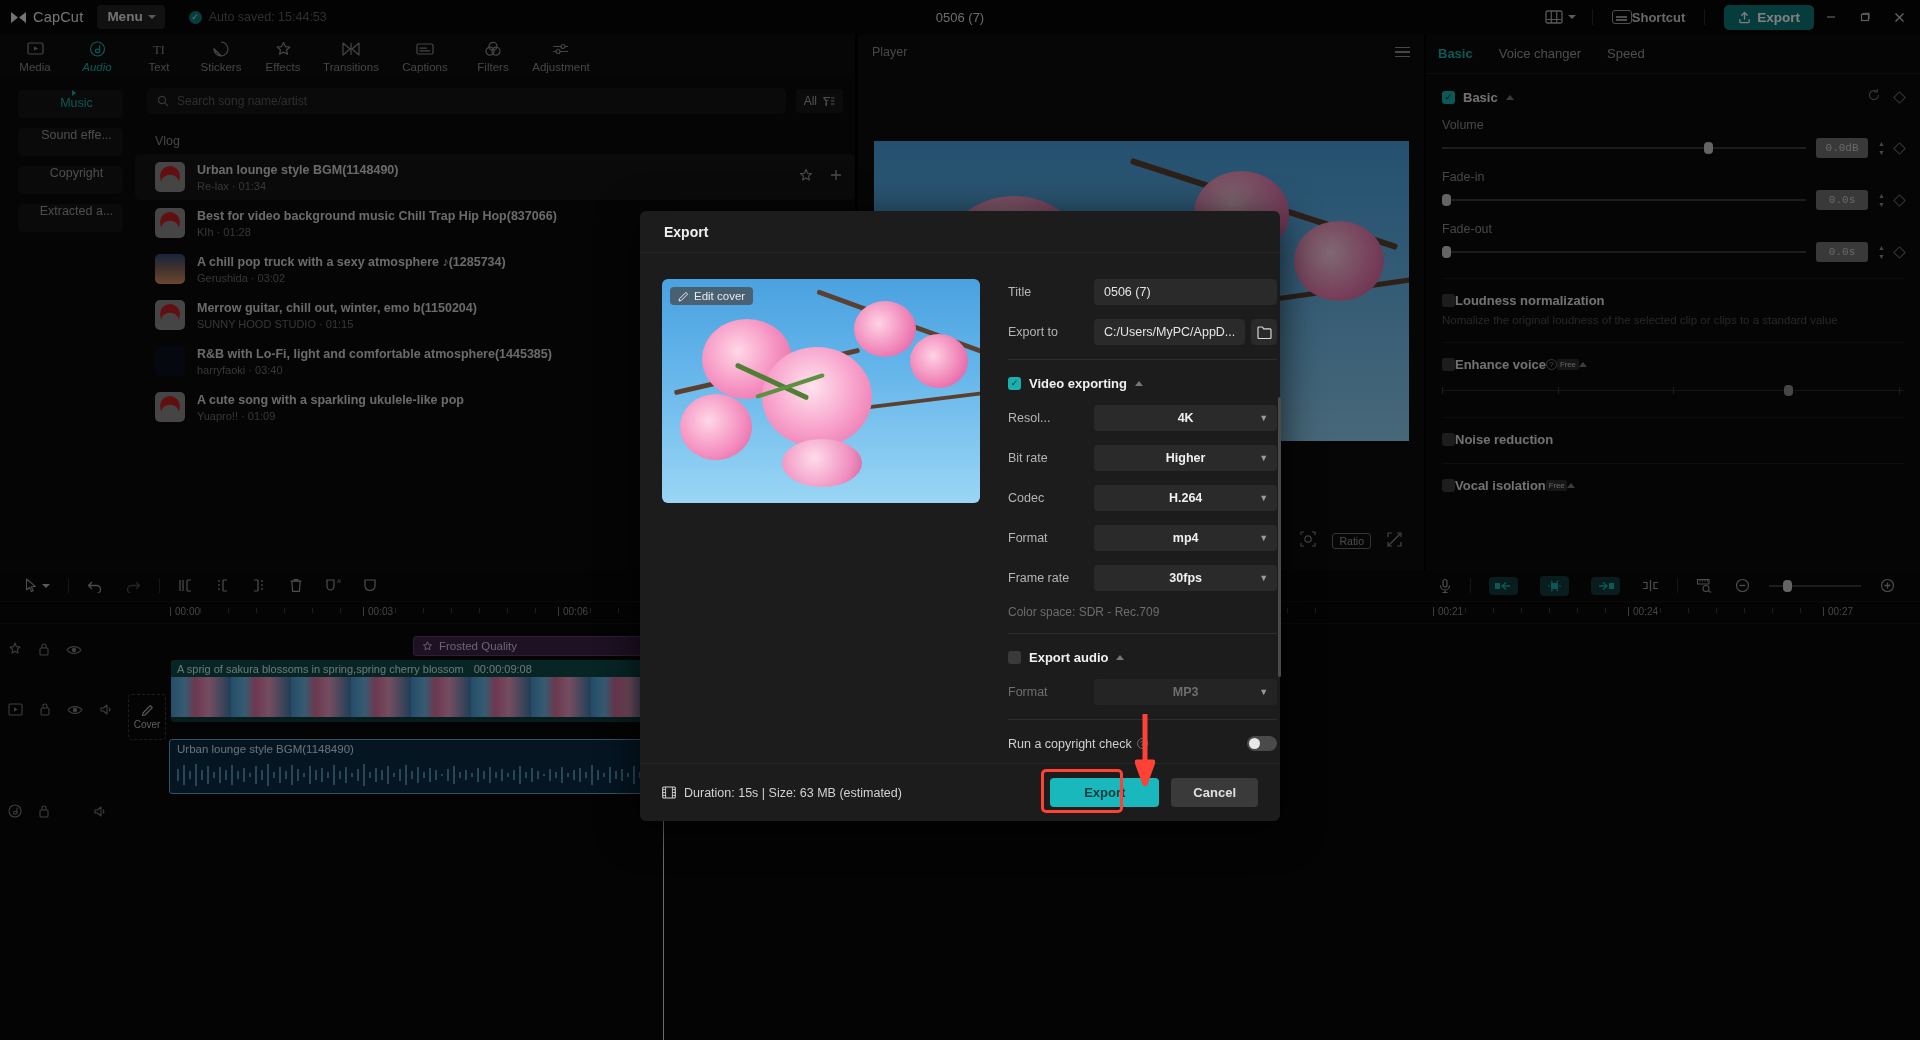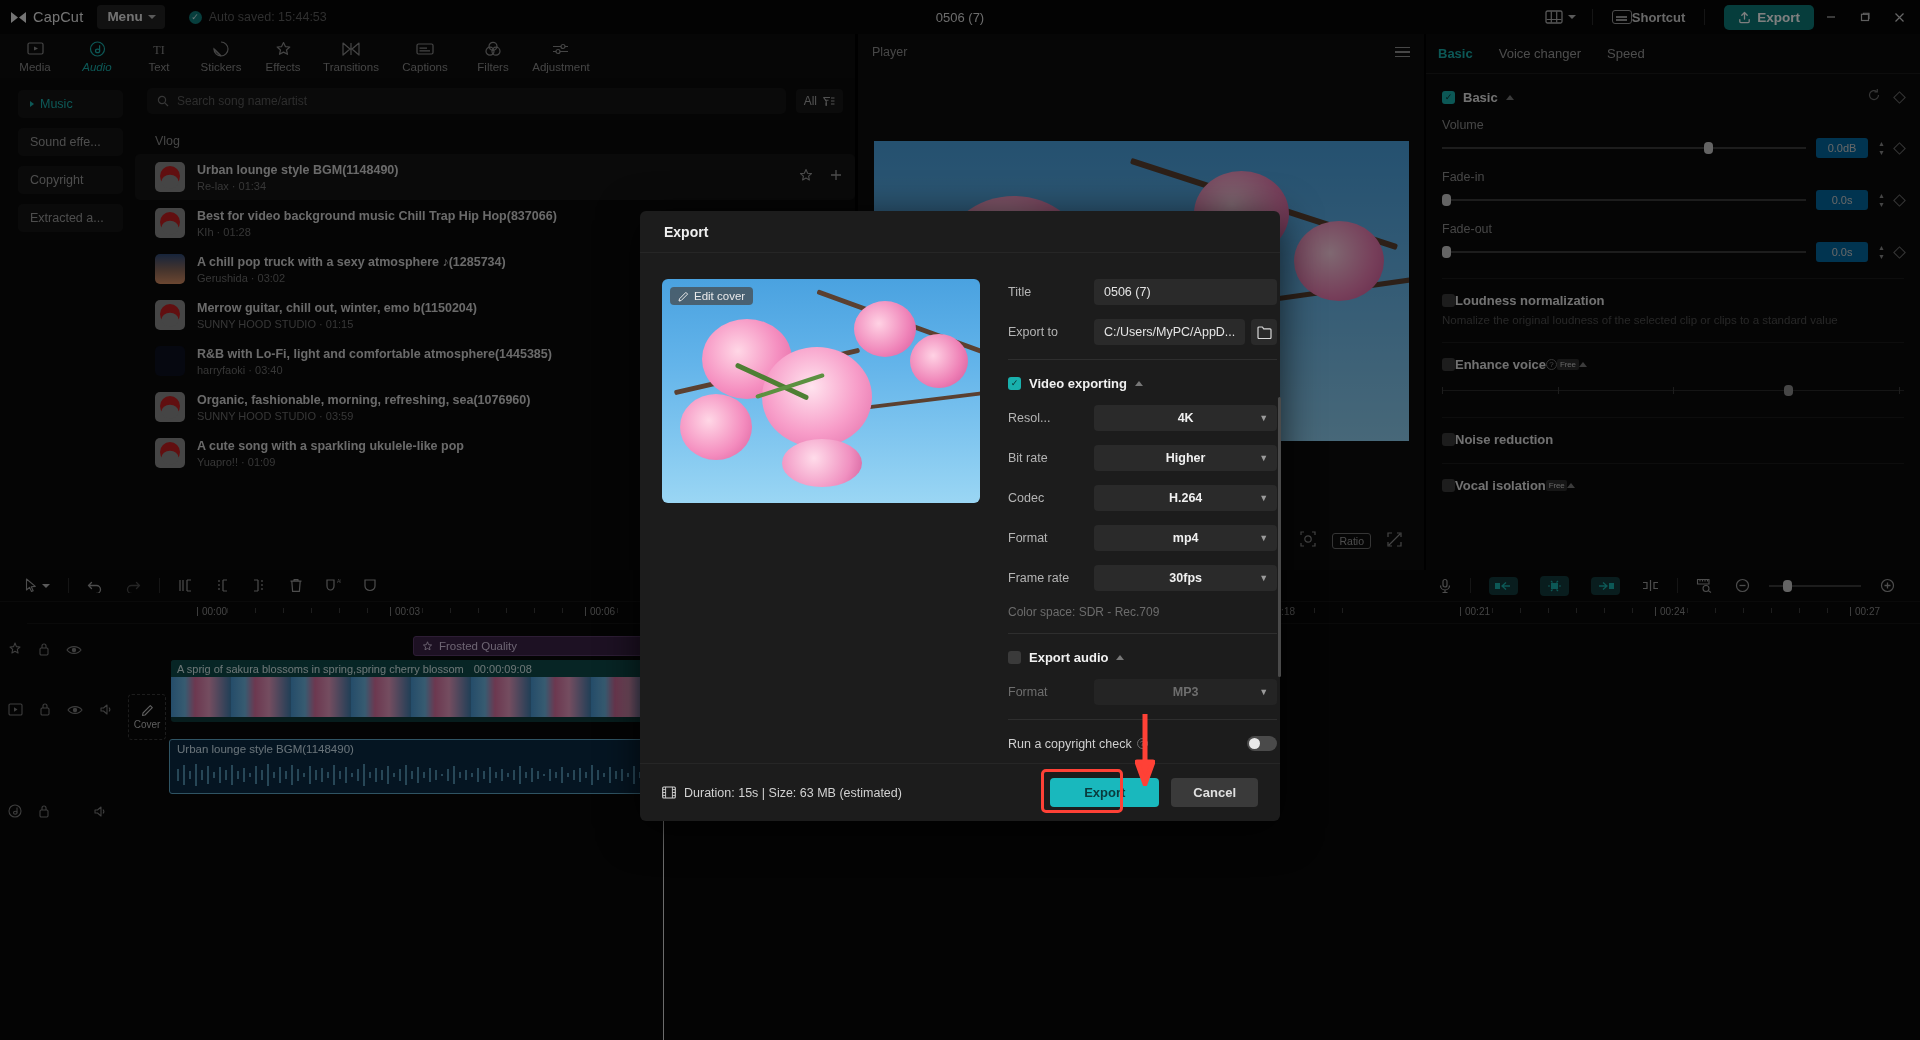--- a/index.html
+++ b/index.html
@@ -61,21 +61,21 @@
   .ttab { width: 62px; display:flex;flex-direction:column;align-items:center;gap:3px; color:#8a8a8a; font-size:11.5px; }
   .ttab.wide { width: 74px; }
   .ttab.active { color: #19b0ad; font-style: italic; }
   .ttab .ic { height: 18px; display:flex;align-items:center;justify-content:center; }
 
   
   .subnav { position: absolute; top: 78px; left: 0; width: 135px; bottom: 470px; background: #0b0b0b; padding-top: 12px; }
   .subnav-item {
     margin: 0 12px 10px 18px; height: 28px; border-radius: 5px;
     background: #151515; display:flex;align-items:center; padding-left: 12px;
-    font-size: 12.5px; color: #9b9b9b;
+    font-size: 12.5px; color: #9b9b9b; flex-direction: column;
   }
   .subnav-item.active { color: #19b0ad; background: #151515; }
   .subnav-item .tri { width:0;height:0;border-top:3.5px solid transparent;border-bottom:3.5px solid transparent;border-left:4.5px solid #19b0ad;margin-right:6px; }
 
   
   .musicpane { position: absolute; top: 78px; left: 135px; width: 720px; bottom: 470px; background: #0a0a0a; }
   .searchrow { display: flex; align-items: center; padding: 10px 12px 6px 12px; gap: 10px; }
   .searchbox {
     flex: 1; height: 26px; background: #141414; border-radius: 5px;
     display: flex; align-items: center; gap: 8px; padding: 0 10px;
@@ -127,42 +127,42 @@
   .rp-head { display:flex;align-items:center;gap:8px; }
   .chk-on { width:13px;height:13px;border-radius:3px;background:#19b0ad;display:flex;align-items:center;justify-content:center;color:#08302f;font-size:9px;line-height:1; }
   .chk-off { width:13px;height:13px;border-radius:3px;background:#3a3a3a; }
   .rp-title { font-size: 13px; color: #e2e2e2; font-weight: 700; }
   .tri-up { width:0;height:0;border-left:4px solid transparent;border-right:4px solid transparent;border-bottom:5px solid #777; }
   .rp-head-acts { margin-left:auto; display:flex;align-items:center;gap:14px;color:#6d6d6d; }
   .slider-label { font-size: 12.5px; color: #8d8d8d; margin: 12px 0 6px 0; }
   .slider-row { display:flex;align-items:center;gap:10px; }
   .track { flex:1; height:2px; background:#3a3a3a; position:relative; }
   .knob { position:absolute; top:-5px; width:9px;height:12px;border-radius:4px;background:#c9c9c9; }
-  .numbox { width: 52px; height: 20px; background:#0369a1;border-radius:3px;display:flex;align-items:center;justify-content:center;font-size:11px;color:#cfcfcf; }
+  .numbox { width: 52px; height: 20px; background:#737373;border-radius:3px;display:flex;align-items:center;justify-content:center;font-size:11px;color:#cfcfcf;font-family:Liberation Mono, monospace; }
   .spin { display:flex;flex-direction:column;gap:2px;color:#8a8a8a;font-size:7px;line-height:1; }
   .diamond { width:9px;height:9px;border:1.3px solid #6d6d6d;transform:rotate(45deg); }
   .rp-div { height:1px;background:#1a1a1a;margin: 16px 16px 0 16px; }
   .rp-row { padding: 14px 16px 0 16px; display:flex; align-items:center; }
   .rp-desc { padding: 6px 16px 0 16px; font-size: 11.5px; color: #4f4f4f; }
   .freebadge { background:#2c2c2c;border-radius:2px;font-size:8px;padding:1px 3px;color:#c9c9c9;letter-spacing:-.2px; }
   .qmark { width:11px;height:11px;border:1px solid #6d6d6d;border-radius:50%;font-size:8px;display:flex;align-items:center;justify-content:center;color:#8d8d8d; }
   .tickrow { display:flex;align-items:center;gap:0;margin: 18px 16px 0 16px; }
   .tickbar { flex:1;height:1px;background:#2b2b2b;position:relative; }
   .tickbar span { position:absolute;top:-3px;width:1px;height:7px;background:#3a3a3a; }
 
   
   .timeline { position: absolute; left:0; right:0; bottom:0; height: 470px; background: #080808; }
   .tl-toolbar { height: 32px; display:flex;align-items:center; padding: 0 14px; gap: 0; border-bottom:1px solid #141414; }
   .tl-ic { padding: 0 11px; color: #9a9a9a; display:flex;align-items:center;gap:4px; }
   .tl-sep { width:1px;height:15px;background:#2a2a2a;margin:0 7px; }
   .tl-right { margin-left:auto; display:flex;align-items:center; }
   .tl-icon-act { background:#123b3c;border-radius:4px;padding:3px 6px;color:#19b0ad;display:flex;align-items:center; }
   .zoom-track { width: 92px; height:2px;background:#3a3a3a;position:relative;margin:0 8px; }
   .zoom-knob { position:absolute;left:14px;top:-5px;width:9px;height:12px;border-radius:4px;background:#c9c9c9; }
-  .ruler { position:absolute; top: 32px; left: 0; right:0; height: 22px; border-bottom: 1px solid #151515; margin-left: 27px; }
+  .ruler { position:absolute; top: 32px; left: 0; right:0; height: 22px; border-bottom: 1px solid #151515; }
   .tick { position:absolute; top:6px; width:1px; height:5px; background:#3d3d3d; }
   .tickmaj { position:absolute; top: 4px; font-size: 10px; color: #8a8a8a; }
   .tickmaj:before { content:''; position:absolute; left:-5px; top:1px; width:1px;height:9px;background:#7a7a7a; }
   .tracks { position:absolute; top: 54px; left:0; right:0; bottom:0; }
   .tctl { position:absolute; left: 8px; width: 100px; display:flex;align-items:center;gap:16px;color:#7c7c7c; }
   .cover-btn { position:absolute; left: 128px; width: 38px; height: 46px; border:1px dashed #3a3a3a;border-radius:4px;
                display:flex;flex-direction:column;align-items:center;justify-content:center;gap:2px;font-size:10px;color:#bdbdbd; }
   .clip-effect { position:absolute; background:#3b2246; border:1px solid #5b3a6b; border-radius:3px;
                  display:flex;align-items:center;gap:6px;padding-left:8px;font-size:11.5px;color:#d8c8e4; }
   .clip-video { position:absolute; border-radius:3px; overflow:hidden; background:#0e3a3a; }
@@ -452,29 +452,20 @@
     <div class="songrow">
       <div class="cover dark">
           <span class="dots"></span>
         </div>
       <div class="songmeta">
         <div class="songname">R&amp;B with Lo-Fi, light and comfortable atmosphere(1445385)</div>
         <div class="songsub"><span>harryfaoki</span> · <span>03:40</span></div>
       </div>
     </div>
 
-    <div class="songrow">
-      <div class="cover">
-          <span class="moon"></span>
-        </div>
-      <div class="songmeta">
-        <div class="songname">Organic, fashionable, morning, refreshing, sea(1076960)</div>
-        <div class="songsub"><span>SUNNY HOOD STUDIO</span> · <span>03:59</span></div>
-      </div>
-    </div>
 
     <div class="songrow">
       <div class="cover">
           <span class="moon"></span>
         </div>
       <div class="songmeta">
         <div class="songname">A cute song with a sparkling ukulele-like pop</div>
         <div class="songsub"><span>Yuapro!!</span> · <span>01:09</span></div>
       </div>
     </div>

